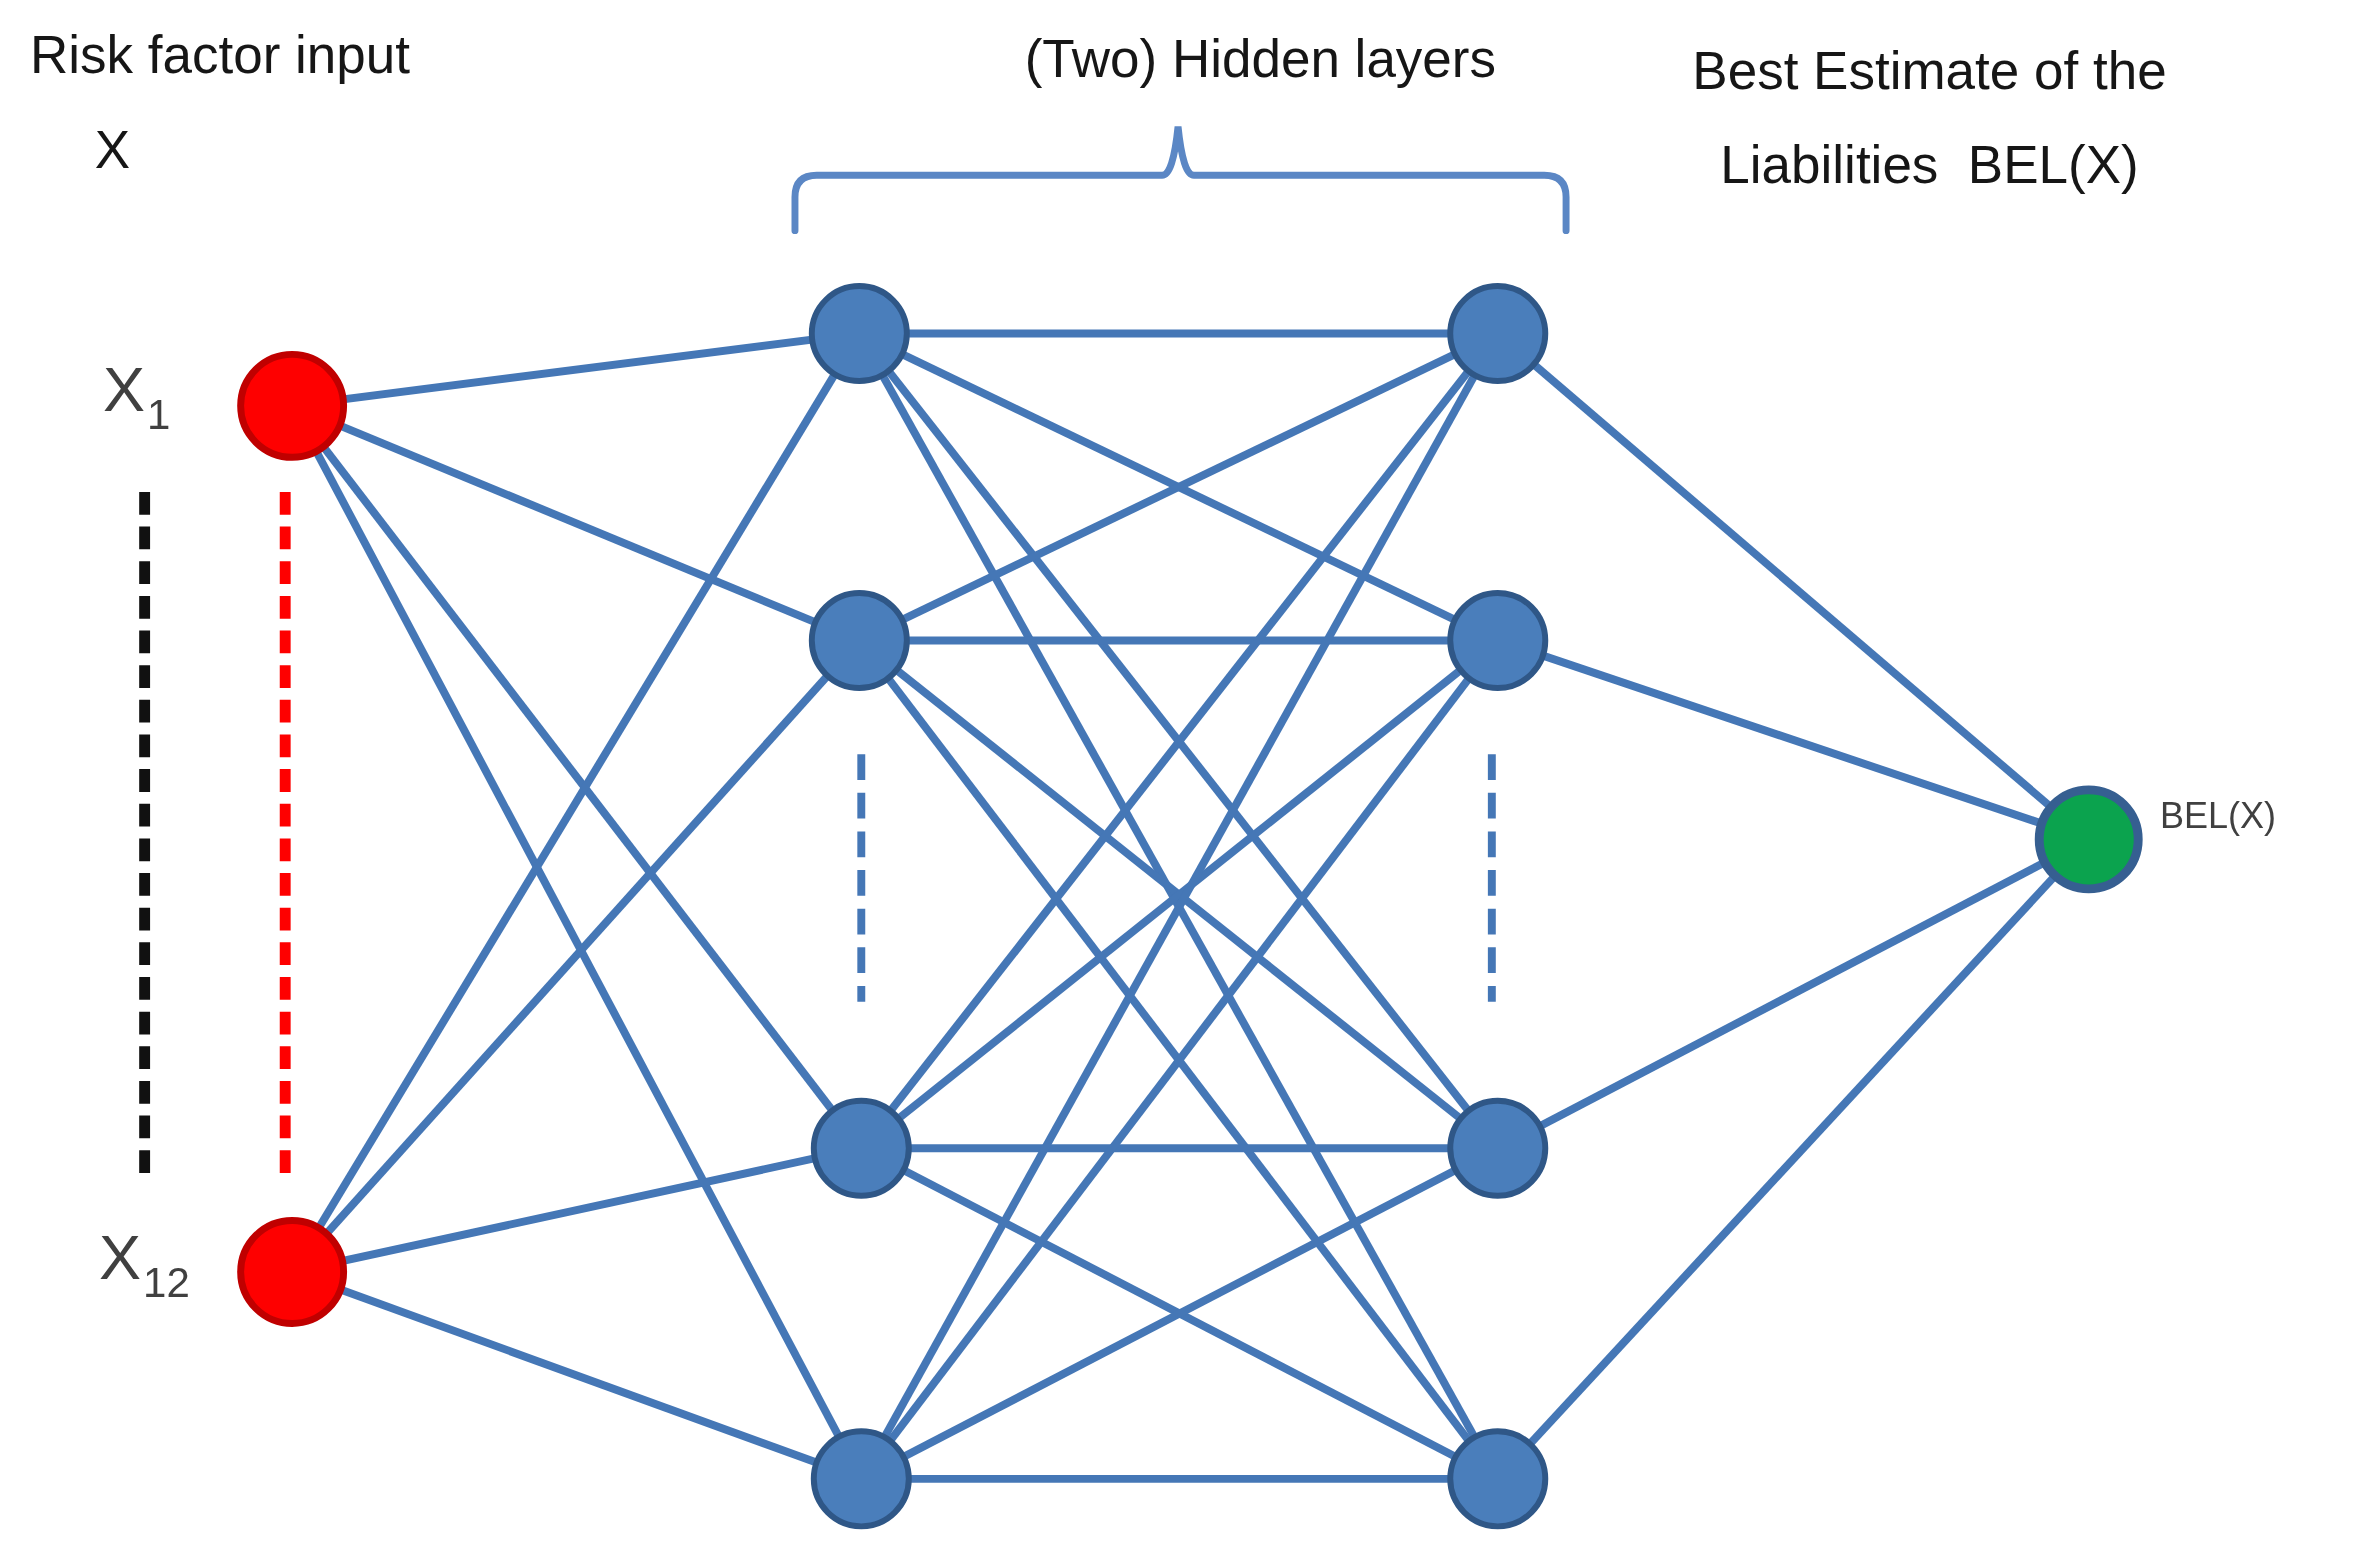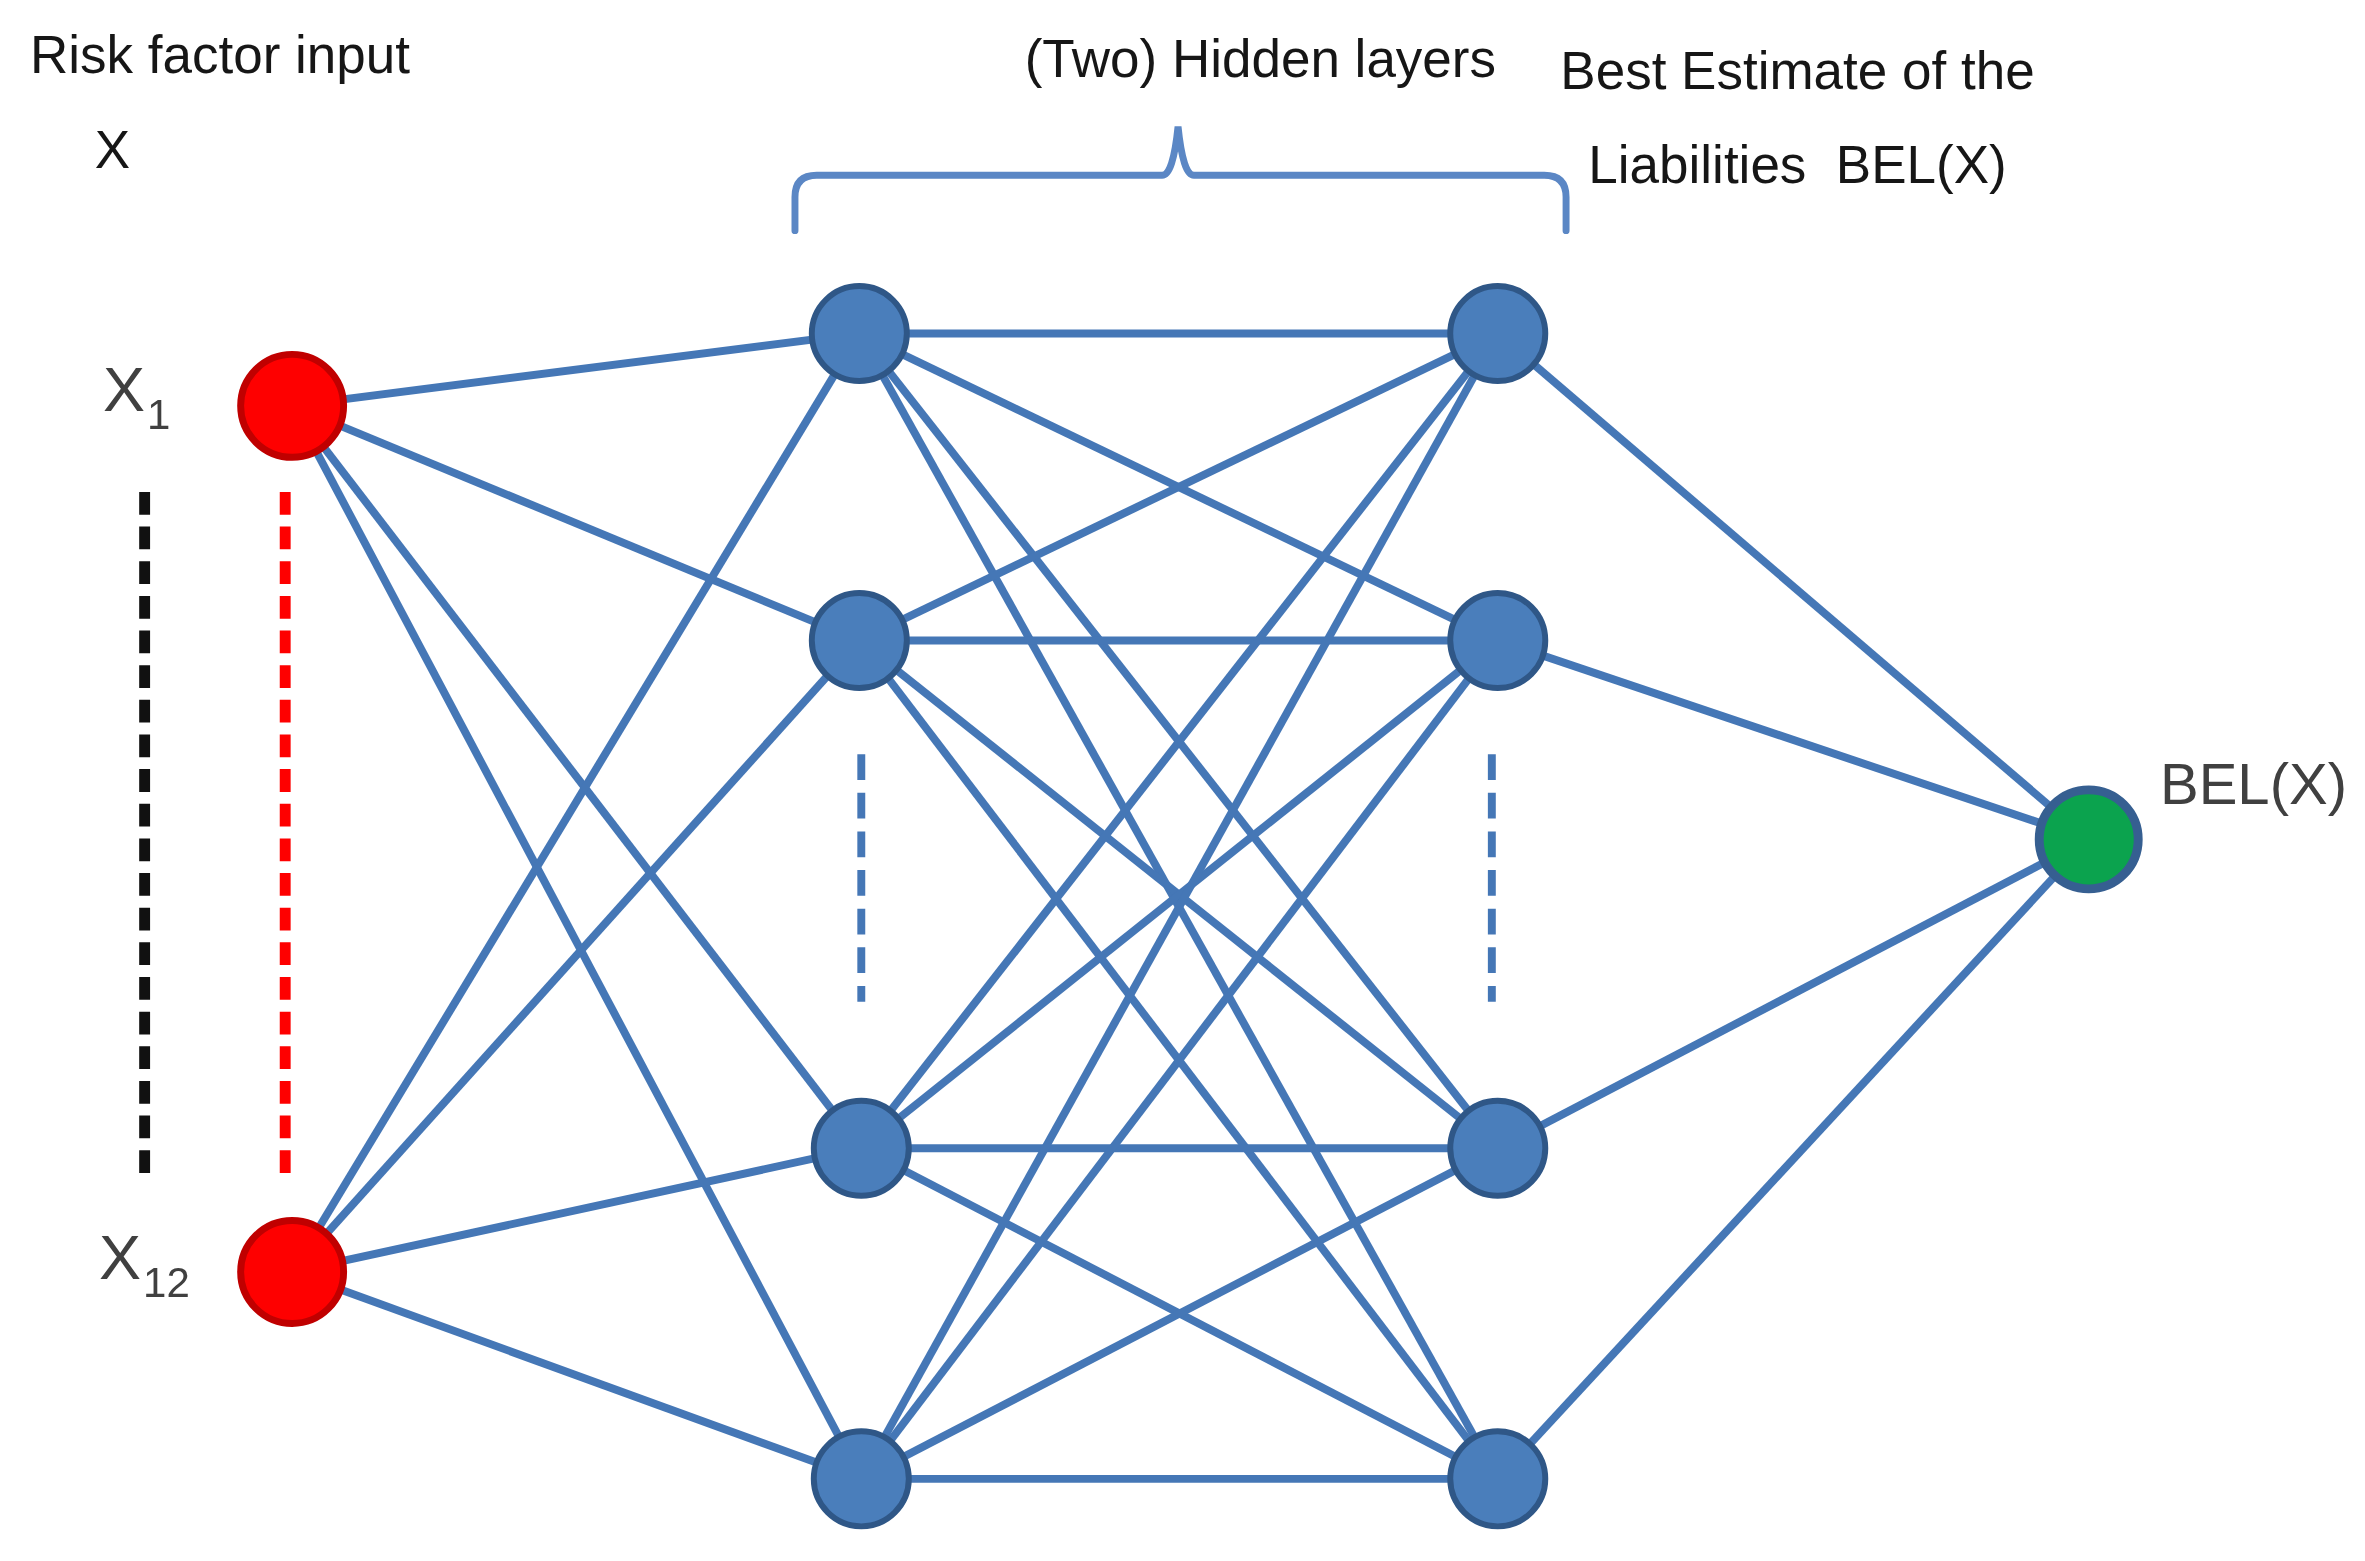--- a/index.html
+++ b/index.html
@@ -21,40 +21,40 @@
     position: absolute;
     font-size: 53px;
     line-height: 1.08;
     text-align: center;
     white-space: nowrap;
     color: #161616;
   }
   #hdr-input-1 { left: 30px;  top: 26px;  width: 368px; }
   #hdr-input-2 { left: 81px;  top: 121px; width: 63px;  }
   #hdr-hidden  { left: 803px; top: 30px;  width: 693px; text-align: right; }
-  #hdr-output  { left: 1545px; top: 24px; width: 505px; }
+  #hdr-output  { left: 1677px; top: 24px; width: 505px; }
   #hdr-output div { line-height: 94px; }
   .node-label {
     position: absolute;
     font-size: 63px;
     line-height: 1;
     white-space: nowrap;
     color: #404040;
   }
   .node-label sub {
     font-size: 42px;
     line-height: 1;
     vertical-align: baseline;
     position: relative;
     top: 18px;
     left: 2px;
   }
   #lbl-x1  { left: 103px;  top: 358px;  }
   #lbl-x15 { left: 99px;  top: 1226px; }
-  #lbl-bel { left: 2160px; top: 755px; font-size: 58px; }
+  #lbl-bel { left: 2160px; top: 798px; font-size: 36px; }
 </style>
 </head>
 <body>
 
 <div class="canvas">
 
   <svg class="net" id="net" viewBox="0 0 2389 1577" xmlns="http://www.w3.org/2000/svg">
       <line x1="295" y1="410" x2="868" y2="337" stroke="#4577B6" stroke-width="8"></line>
       <line x1="295" y1="410" x2="868" y2="647" stroke="#4577B6" stroke-width="8"></line>
       <line x1="295" y1="410" x2="870" y2="1160" stroke="#4577B6" stroke-width="8"></line>

